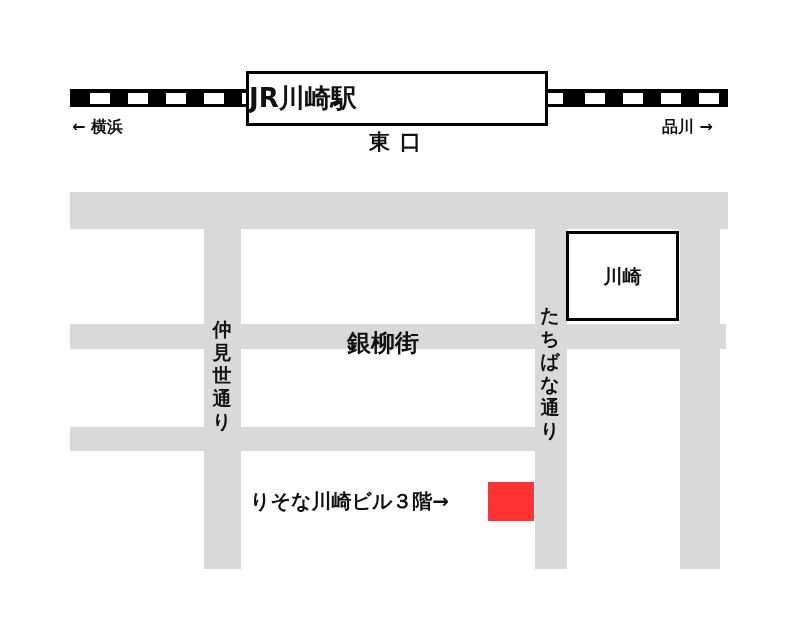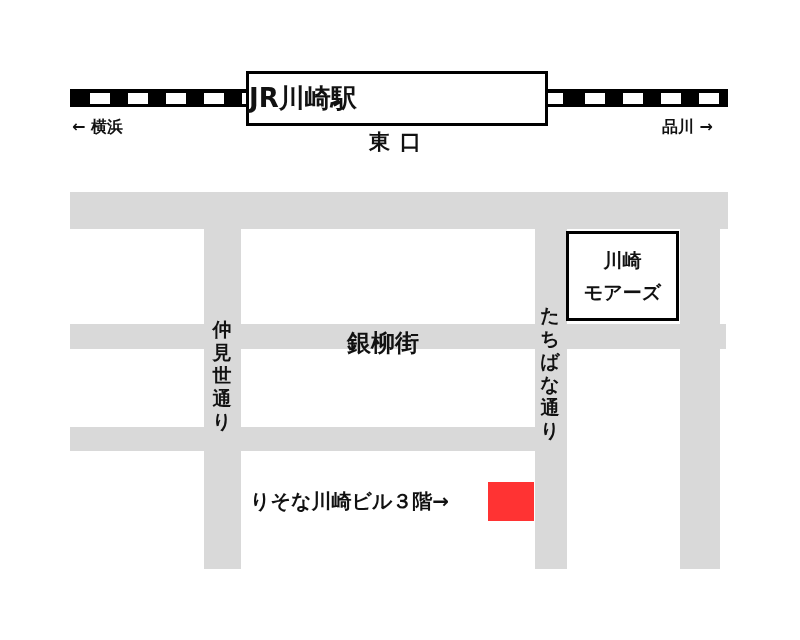--- a/index.html
+++ b/index.html
@@ -52,17 +52,16 @@
 <div class="road" style="left:204px; top:229px; width:37px; height:340px;"></div>
 <div class="road" style="left:535px; top:229px; width:32px; height:340px;"></div>
 <div class="road" style="left:680px; top:229px; width:40px; height:340px;"></div>
 
 <div class="vlabel" style="left:211px; top:318px; width:22px;">仲見世通り</div>
 <div class="vlabel" style="left:539px; top:306px; width:22px;font-family:Liberation Mono, monospace;">たちばな通り</div>
 <div class="hlabel" style="left:347px; top:327px;">銀柳街</div>
 
 <div class="landmark">
   <span>川崎</span>
-  <span>モアーズ</span>
 </div>
 
 <div class="target-label">りそな川崎ビル３階→</div>
 <div class="target" style="background:#ff3333;"></div>
 
 </body></html>

